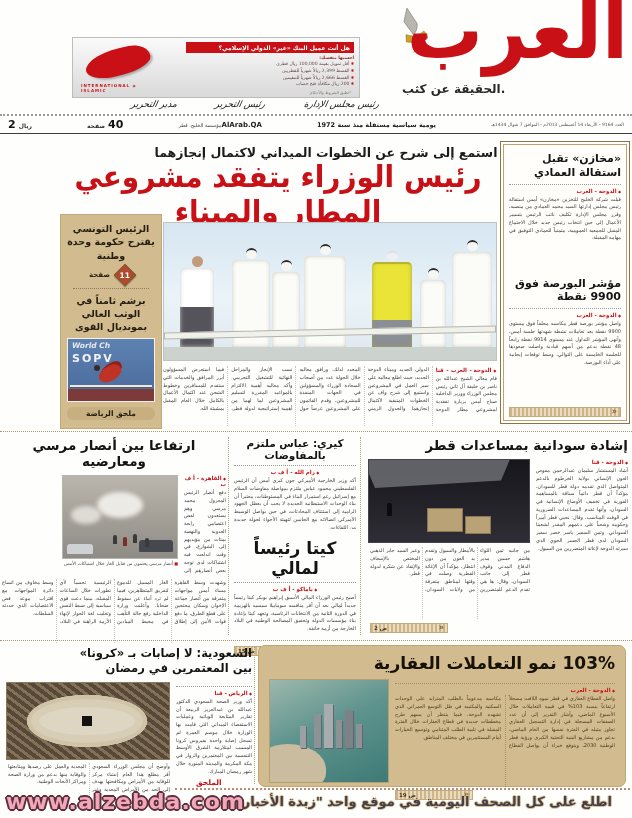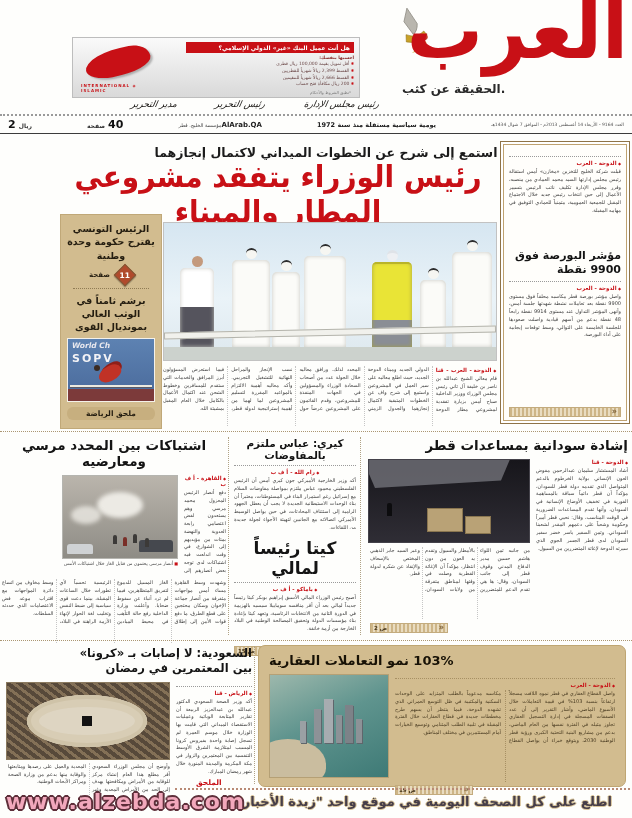--- a/index.html
+++ b/index.html
@@ -136,21 +136,21 @@
   .sa-title{font-size:11.5px;font-weight:bold;text-align:right;color:#141414;white-space:pre-line;line-height:1.3;}
   .sa-col{width:76px;}
   .mecca{width:162px;height:76px;background:#57493a;position:relative;border:1px solid #8b7a5f;overflow:hidden;}
   .mecca .tex{position:absolute;inset:0;background:repeating-linear-gradient(37deg,rgba(214,185,140,.35) 0 3px,rgba(0,0,0,0) 3px 7px);}
   .court{position:absolute;left:20px;top:12px;width:120px;height:52px;background:#ded5c2;border-radius:50%;
          box-shadow:inset 0 0 0 4px #cfc3a8,inset 0 0 0 12px #d8cdb5;}
   .kaaba{position:absolute;left:75px;top:33px;width:10px;height:10px;background:#121212;}
   .sa-b2{margin-top:3px;column-count:2;column-gap:6px;column-rule:1px dotted #c6c6c6;height:48px;}
   .realty{left:258px;top:645px;width:368px;height:142px;background:#d2bc8f;border:1px solid #bfa673;
           border-radius:7px;box-sizing:border-box;padding:7px 10px;}
-  .r-title{font-size:13px;font-weight:bold;color:#181206;text-align:left;}
+  .r-title{font-size:17px;font-weight:bold;color:#181206;text-align:right;}
   .r-text{flex:1;}
   .r-cols{column-count:2;column-gap:8px;column-rule:1px dotted #a79064;height:92px;}
   .r-photo{width:118px;height:102px;border:1px solid #b5a075;position:relative;overflow:hidden;
            background:linear-gradient(155deg,#9db8ac 0%,#5f948e 45%,#3e7a76 100%);}
   .shore{position:absolute;left:-14px;bottom:-8px;width:70px;height:46px;background:#cabd9f;
          border-radius:50% 60% 40% 50%;}
   .tower{position:absolute;bottom:34px;background:#8d9297;box-shadow:1px 1px 0 #5f666c;}
   .r-strip{width:70px;margin-top:3px;margin-right:auto;}
 
   
@@ -212,20 +212,21 @@
       <span class="ib-big">40</span>
       <span class="ib-small">صفحة</span>
     </span>
     <span class="ib-cell">
       <span class="ib-small">ريال</span>
       <span class="ib-big">2</span>
     </span>
   </div>
 
   <div class="abs fbox">
+    <div class="fb-title">«مخازن» تقبل استقالة العمادي</div>
     <div class="sep"></div>
     <div class="dl">الدوحة - العرب</div>
     <div class="t5" style="height:72px">قبلت شركة الخليج للتخزين «مخازن» أمس استقالة رئيس مجلس إدارتها السيد محمد العمادي من منصبه، وقرر مجلس الإدارة تكليف نائب الرئيس بتسيير الأعمال إلى حين انتخاب رئيس جديد خلال الاجتماع المقبل للجمعية العمومية، متمنياً للعمادي التوفيق في مهامه المقبلة.</div>
     <div class="fb-title" style="margin-top:9px">مؤشر البورصة فوق 9900 نقطة</div>
     <div class="sep"></div>
     <div class="dl">الدوحة - العرب</div>
     <div class="t5" style="height:66px">واصل مؤشر بورصة قطر مكاسبه محلقاً فوق مستوى 9900 نقطة بعد تعاملات نشطة شهدتها جلسة أمس، وأنهى المؤشر التداول عند مستوى 9914 نقطة رابحاً 48 نقطة بدعم من أسهم قيادية واصلت صعودها للجلسة الخامسة على التوالي، وسط توقعات إيجابية على أداء البورصة.</div>
     <div class="strip fb-strip">
         <span></span>
       </div>
@@ -289,21 +290,21 @@
   </div>
 
   <div class="abs lead-text t5">
     <span class="dl">الدوحة - العرب - قنا</span>
     <span>قام معالي الشيخ عبدالله بن ناصر بن خليفة آل ثاني رئيس مجلس الوزراء ووزير الداخلية صباح أمس بزيارة تفقدية لمشروعي مطار الدوحة الدولي الجديد وميناء الدوحة الجديد، حيث اطلع معاليه على سير العمل في المشروعين واستمع إلى شرح واف عن الخطوات المتبقية لاكتمال إنجازهما والجدول الزمني المحدد لذلك. ورافق معاليه خلال الجولة عدد من أصحاب السعادة الوزراء والمسؤولين في الجهات المنفذة للمشروعين، وقدم القائمون على المشروعين عرضاً حول نسب الإنجاز والمراحل النهائية للتشغيل التجريبي. وأكد معاليه أهمية الالتزام بالمواعيد المقررة لتسليم المشروعين لما لهما من أهمية إستراتيجية لدولة قطر، فيما استعرض المسؤولون أبرز المرافق والخدمات التي ستقدم للمسافرين وخطوط الشحن عند اكتمال الأعمال بالكامل خلال العام المقبل بمشيئة الله.</span>
   </div>
 
   <div class="abs hdot" style="left:0;top:431px;width:632px"></div>
 
   <div class="abs clash">
-    <div class="clash-title">اشتباكات بين المحدد مرسي ومعارضيه</div>
+    <div class="clash-title">ارتفاعا بين أنصار مرسي ومعارضيه</div>
     <div class="row">
       <div class="clash-col">
         <div class="dl">القاهرة - أ ف ب</div>
         <div class="t5" style="height:86px">دفع أنصار الرئيس المعزول محمد مرسي وهم يستعدون لفض اعتصامي رابعة العدوية والنهضة بمئات من مؤيديهم إلى الشوارع، في وقت اندلعت فيه اشتباكات لدى توجه بعض أنصارهم إلى ميادين القاهرة والجيزة.</div>
       </div>
       <div>
         <div class="clash-photo">
           <div class="smoke" style="left:34px;top:16px;width:46px;height:26px"></div>
           <div class="smoke" style="left:8px;top:30px;width:30px;height:18px;opacity:.8"></div>
           <div class="car" style="right:4px;bottom:6px;width:34px;height:12px;background:#45484e"></div>

